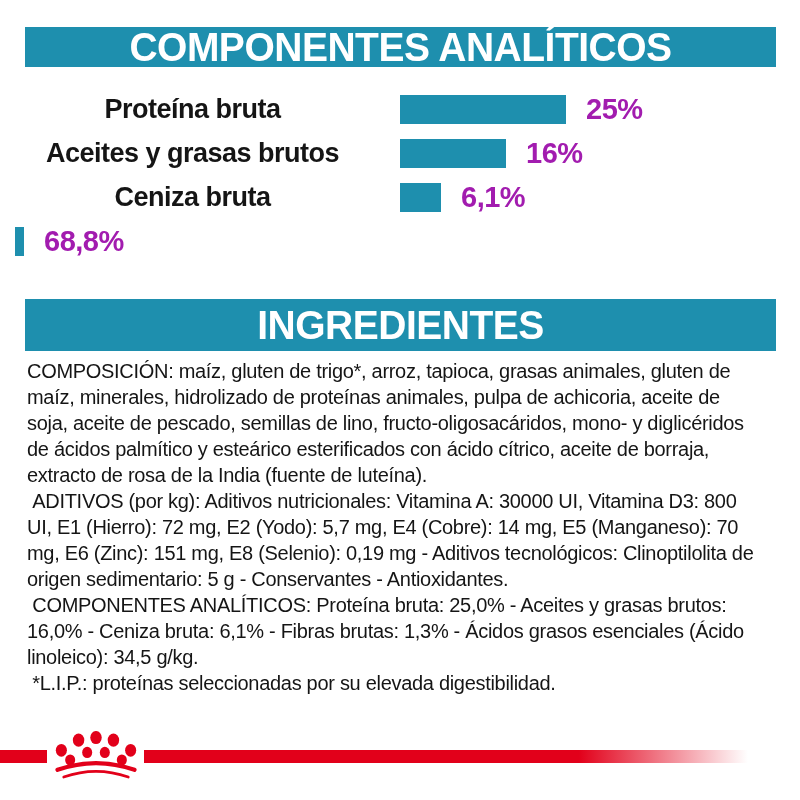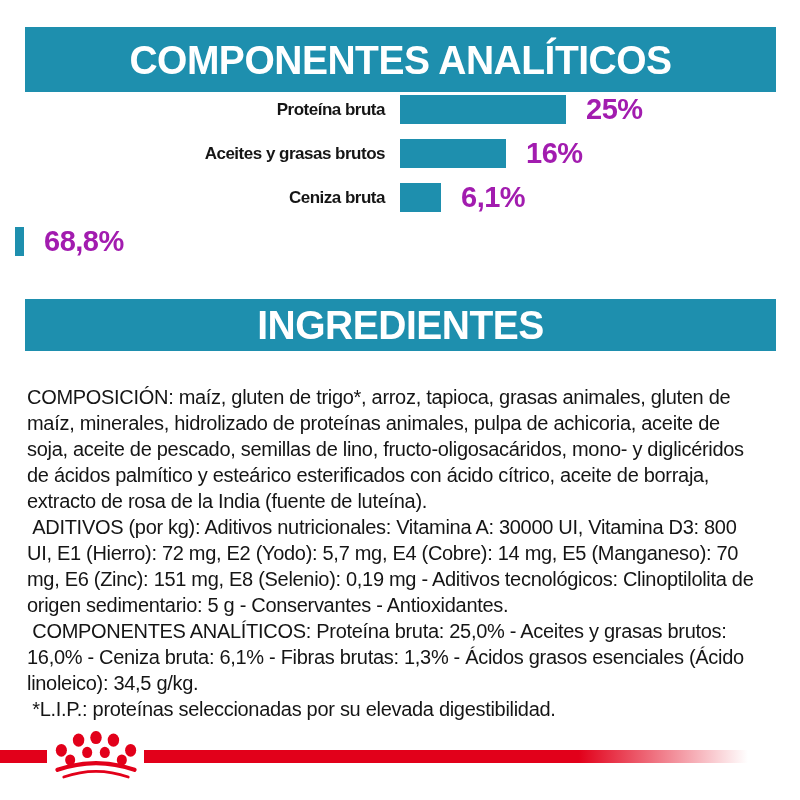--- a/index.html
+++ b/index.html
@@ -14,50 +14,50 @@
     position:relative;
     width:800px;height:800px;
     background:#ffffff;
     overflow:hidden;
   }
   .banner{
     position:absolute;left:25px;width:751px;
     background:var(--teal);
     display:flex;align-items:center;justify-content:center;
   }
-  .banner-analytical{top:27px;height:65px;}
+  .banner-analytical{top:27px;height:40px;}
   .banner-ingredients{top:299px;height:52px;}
   .banner-title{
     color:#ffffff;font-weight:bold;font-size:39px;
     letter-spacing:-0.5px;
     transform:scaleY(1.04);
   }
   
   .chart{position:absolute;left:0;top:95px;width:800px;}
   .chart-row{
     display:flex;align-items:center;
     height:29px;margin-bottom:15px;
   }
   .chart-label{
-    flex:0 0 385px;text-align:right;
-    font-weight:bold;font-size:17px;color:var(--ink);
+    flex:0 0 385px;text-align:center;
+    font-weight:bold;font-size:27px;color:var(--ink);
     letter-spacing:-0.5px;white-space:nowrap;
   }
   .chart-bar{
     height:29px;background:var(--teal);
     margin-left:15px;flex:0 0 auto;
   }
   .chart-value{
     margin-left:20px;
     font-weight:bold;font-size:29px;color:#a21caf;
     letter-spacing:-0.5px;white-space:nowrap;
   }
   
   .body-text{
-    position:absolute;left:27px;top:384px;width:732px;
+    position:absolute;left:27px;top:358px;width:732px;
     font-size:20px;line-height:26px;color:var(--ink);
     letter-spacing:-0.3px;
   }
   .body-text .para{white-space:pre-wrap;}
   
   .footer{position:absolute;left:0;top:0;width:800px;height:800px;pointer-events:none;}
   .stripe-left{
     position:absolute;left:0;top:750px;width:47px;height:13px;
     background:var(--red);
   }

